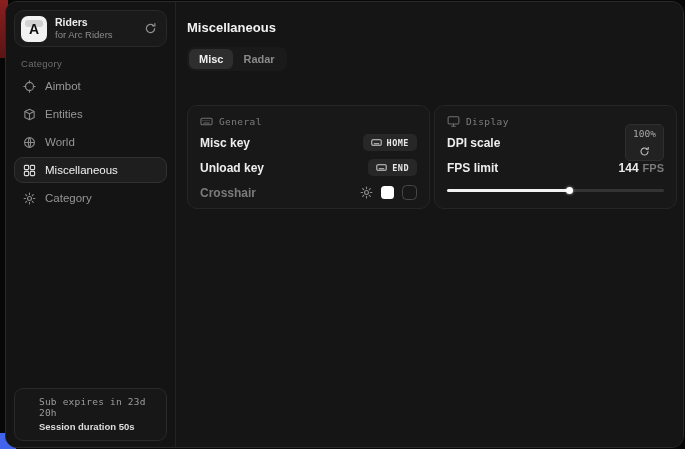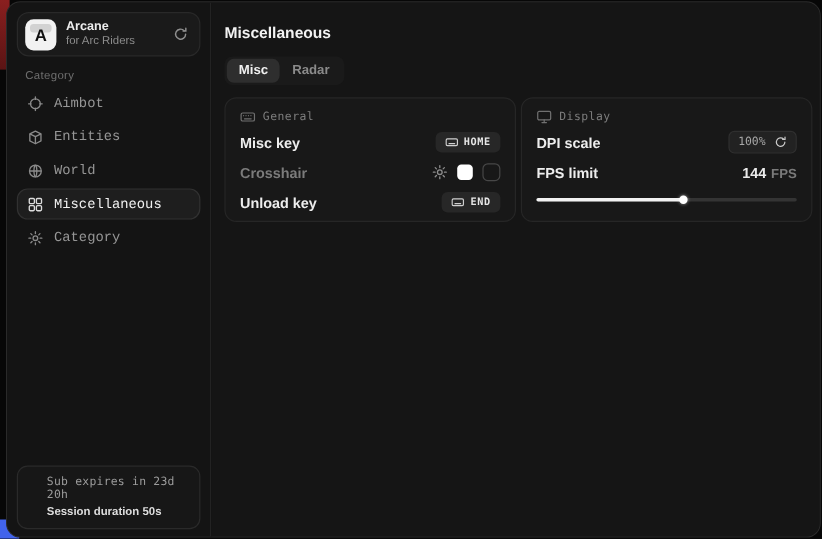--- a/index.html
+++ b/index.html
@@ -30,21 +30,21 @@
   }
   .logo::before { content:""; position:absolute; top:4px; left:4px; right:4px; height:7px; border-radius:3px; background:#c9c9c9; opacity:.8; }
   .logo span { position:relative; font-size:14px; font-weight:800; color:#111; line-height:1; }
   .acct-text { flex:1; min-width:0; }
   .acct-name { font-size:10.5px; font-weight:700; color:#ededed; line-height:1.25; }
   .acct-sub  { font-size:9.5px; color:#8d8d8d; line-height:1.25; }
   .acct-refresh { color:#8f8f8f; display:flex; }
 
   .category { position:absolute; left:15px; top:56px; font-size:9.5px; color:#6e6e6e; letter-spacing:.3px; }
 
-  .nav { position:absolute; left:8px; top:71px; width:153px;font-family:Liberation Mono, monospace; }
+  .nav { position:absolute; left:8px; top:71px; width:153px; }
   .nav-item {
     height:26px; margin-bottom:2px; display:flex; align-items:center; gap:9px;
     padding:0 8px; border-radius:9px; border:1px solid transparent;
     color:#969696; font-size:11.5px; font-weight:500; cursor:default;
   }
   .nav-item .nicon { display:flex; color:#8a8a8a; }
   .nav-item.active { background:#1e1e1e; border-color:#313131; color:#f1f1f1; }
   .nav-item.active .nicon { color:#dcdcdc; }
 
   .session {
@@ -57,21 +57,21 @@
 
   
   .main { position:absolute; left:170px; top:0; right:0; bottom:0; background:#151515; }
   .page-title { position:absolute; left:11px; top:18px; font-size:13px; font-weight:700; color:#f2f2f2; }
 
   .tabs { position:absolute; left:11px; top:45px; display:inline-flex; background:#1a1a1a; border-radius:7px; padding:2px; }
   .tab { padding:4px 10px; font-size:11px; font-weight:600; color:#8a8a8a; border-radius:6px; }
   .tab.active { background:#2e2e2e; color:#f0f0f0; }
 
   .cards { position:absolute; left:11px; top:79px; display:flex; gap:4px; }
-  .card { width:243px; height:104px; background:#181818; border:1px solid #262626; border-radius:10px; padding:9px 12px; }
+  .card { width:243px; height:104px; background:#181818; border:1px solid #262626; border-radius:10px; padding:9px 12px;margin-top:24px; }
   .card-header { display:flex; align-items:center; gap:6px; color:#7d7d7d; font-family:"DejaVu Sans Mono", monospace; font-size:9.5px; letter-spacing:.4px; }
   .card-header .hicon { display:flex; color:#707070; }
 
   .row { display:flex; align-items:center; justify-content:space-between; height:21px; margin-top:4px; }
   .row:first-of-type { margin-top:8px; }
   .row-label { font-size:12px; font-weight:600; color:#ededed; }
   .row-label.muted { color:#7b7b7b; }
 
   .keybtn {
     display:flex; align-items:center; gap:5px; background:#272727; border-radius:5px;
@@ -80,21 +80,21 @@
   }
   .keybtn .kicon { display:flex; color:#cfcfcf; }
 
   .crosshair-controls { display:flex; align-items:center; gap:8px; }
   .gear { display:flex; color:#8d8d8d; }
   .swatch { width:13px; height:13px; border-radius:3.5px; background:#ffffff; }
   .checkbox { width:15px; height:15px; border:1.5px solid #474747; border-radius:4.5px; background:transparent; }
 
   .dpi-pill {
     display:flex; align-items:center; gap:7px; background:#222222; border:1px solid #2f2f2f;
-    border-radius:5px; padding:3px 7px;
+    border-radius:5px; padding:3px 7px;flex-direction:column;
   }
   .dpi-value { font-family:"DejaVu Sans Mono", monospace; font-size:9.5px; color:#a8a8a8; }
   .dpi-refresh { display:flex; color:#c9c9c9; }
 
   .fps-value { display:flex; align-items:baseline; gap:4px; }
   .fps-num  { font-size:12px; font-weight:700; color:#eaeaea; }
   .fps-unit { font-size:11px; font-weight:600; color:#7a7a7a; }
 
   .slider { position:relative; margin-top:9px; height:7px; }
   .slider-track { position:absolute; left:0; right:0; top:2px; height:3px; border-radius:2px; background:#343434; }
@@ -109,21 +109,21 @@
 
 <div class="window">
 
   <div class="sidebar">
 
     <div class="account">
       <div class="logo">
         <span>A</span>
       </div>
       <div class="acct-text">
-        <div class="acct-name">Arcane</div>
+        <div class="acct-name">Riders</div>
         <div class="acct-sub">for Arc Riders</div>
       </div>
       <span class="acct-refresh">
         <svg width="13" height="13" viewBox="0 0 14 14" fill="none" stroke="currentColor" stroke-width="1.3" stroke-linecap="round">
           <path d="M11.5 7a4.5 4.5 0 1 1-1.3-3.2"></path>
             <path d="M11.7 1.6v2.5h-2.5"></path>
         </svg>
       </span>
     </div>
 
@@ -217,49 +217,49 @@
         <div class="row">
           <span class="row-label">Misc key</span>
           <span class="keybtn">
             <span class="kicon">
               <svg width="11" height="11" viewBox="0 0 14 14" fill="none" stroke="currentColor" stroke-width="1.3" stroke-linecap="round">
                 <rect x="1" y="3.4" width="12" height="7.2" rx="1.4"></rect>
                   <path d="M4 8.6h6"></path>
               </svg>
             </span>
             <span>HOME</span>
+          </span>
+        </div>
+
+        <div class="row">
+          <span class="row-label">Unload key</span>
+          <span class="keybtn">
+            <span class="kicon">
+              <svg width="11" height="11" viewBox="0 0 14 14" fill="none" stroke="currentColor" stroke-width="1.3" stroke-linecap="round">
+                <rect x="1" y="3.4" width="12" height="7.2" rx="1.4"></rect>
+                  <path d="M4 8.6h6"></path>
+              </svg>
+            </span>
+            <span>END</span>
           </span>
         </div>
 
         <div class="row">
           <span class="row-label muted">Crosshair</span>
           <span class="crosshair-controls">
             <span class="gear">
               <svg width="13" height="13" viewBox="0 0 14 14" fill="none" stroke="currentColor" stroke-width="1.2" stroke-linecap="round">
                 <circle cx="7" cy="7" r="2.1"></circle>
                 <path d="M7 1.2v1.6M7 11.2v1.6M1.2 7h1.6M11.2 7h1.6M2.9 2.9l1.1 1.1M10 10l1.1 1.1M11.1 2.9 10 4M4 10l-1.1 1.1"></path>
               </svg>
             </span>
             <span class="swatch" style="background: rgb(255, 255, 255);"></span>
             <span class="checkbox"></span>
           </span>
         </div>
-
-        <div class="row">
-          <span class="row-label">Unload key</span>
-          <span class="keybtn">
-            <span class="kicon">
-              <svg width="11" height="11" viewBox="0 0 14 14" fill="none" stroke="currentColor" stroke-width="1.3" stroke-linecap="round">
-                <rect x="1" y="3.4" width="12" height="7.2" rx="1.4"></rect>
-                  <path d="M4 8.6h6"></path>
-              </svg>
-            </span>
-            <span>END</span>
-          </span>
-        </div>
       </div>
 
       <div class="card">
         <div class="card-header">
           <span class="hicon">
             <svg width="13" height="13" viewBox="0 0 14 14" fill="none" stroke="currentColor" stroke-width="1.1" stroke-linecap="round">
               <rect x="1.2" y="2" width="11.6" height="7.6" rx="1.2"></rect>
                 <path d="M5 12h4M7 9.6V12"></path>
             </svg>
           </span>

